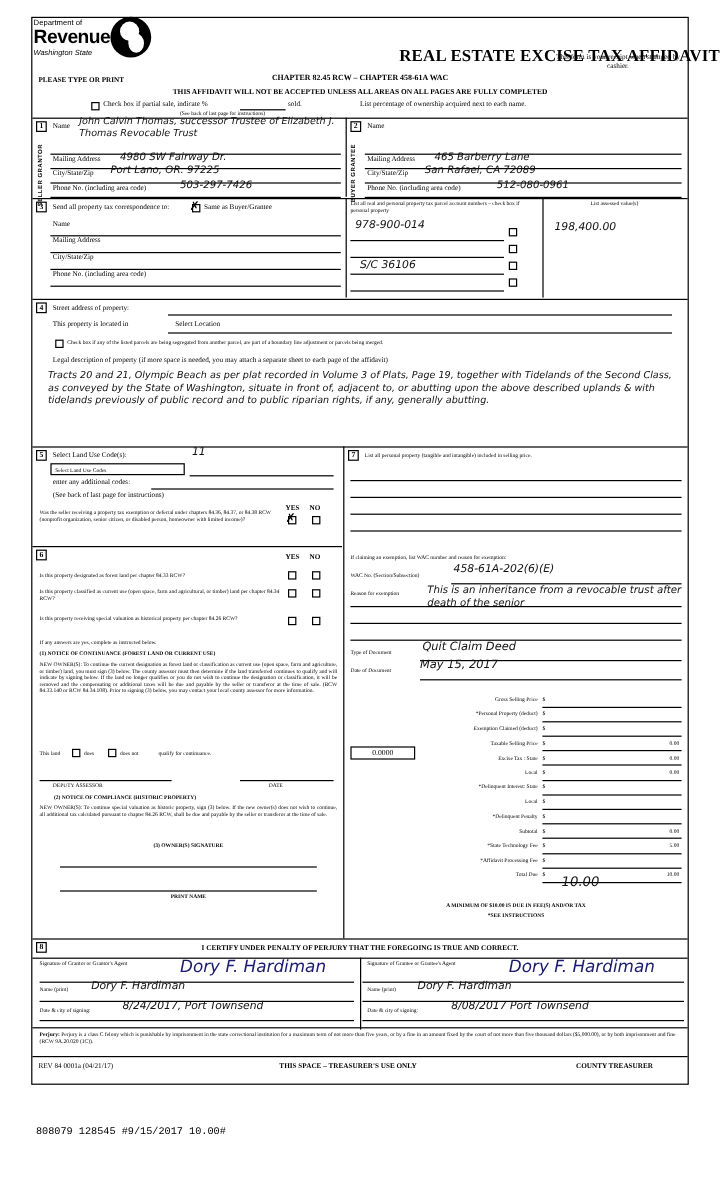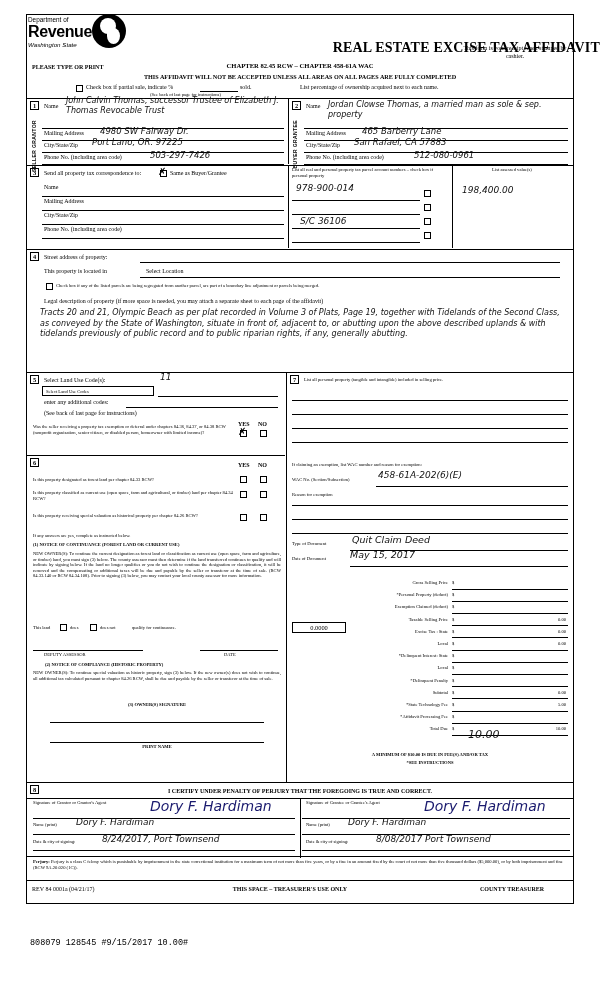--- a/index.html
+++ b/index.html
@@ -84,29 +84,28 @@
   <div class="abs sm" style="left:44px;top:154px;">Phone No. (including area code)</div>
   <div class="hw" style="left:150px;top:150px;font-size:8.5px;">503-297-7426</div>
   <div class="ln hline" style="left:42px;top:164px;width:242px;"></div>
 
   <div class="ln vline" style="left:288px;top:98px;height:66px;"></div>
 
   <div class="numbox" style="left:292px;top:101px;">2</div>
   <div class="sidelabel vstack" style="left:292px;top:120px;width:48px;">BUYER GRANTEE</div>
 
   <div class="abs sm" style="left:306px;top:103px;">Name</div>
-  <div class="hw" style="left:328px;top:100px;width:238px;font-size:8px;line-height:10px;">Jordan Clowse Thomas, a married man as sole &amp; sep. property</div>
   <div class="ln hline" style="left:304px;top:128px;width:264px;"></div>
 
   <div class="abs sm" style="left:306px;top:130px;">Mailing Address</div>
   <div class="hw" style="left:362px;top:126px;font-size:8.5px;">465 Barberry Lane</div>
   <div class="ln hline" style="left:304px;top:140px;width:264px;"></div>
 
   <div class="abs sm" style="left:306px;top:142px;">City/State/Zip</div>
-  <div class="hw" style="left:354px;top:137px;font-size:8.5px;">San Rafael, CA 57883</div>
+  <div class="hw" style="left:354px;top:137px;font-size:8.5px;">San Rafael, CA 72089</div>
   <div class="ln hline" style="left:304px;top:152px;width:264px;"></div>
 
   <div class="abs sm" style="left:306px;top:154px;">Phone No. (including area code)</div>
   <div class="hw" style="left:414px;top:150px;font-size:8.5px;">512-080-0961</div>
   <div class="ln hline" style="left:304px;top:164px;width:264px;"></div>
 
   <div class="ln hline" style="left:27px;top:165px;width:546px;"></div>
   <div class="numbox" style="left:30px;top:168px;">3</div>
   <div class="abs sm" style="left:44px;top:170px;">Send all property tax correspondence to:</div>
   <div class="cb" style="left:160px;top:170px;"></div>
@@ -221,20 +220,21 @@
   <div class="ln hline" style="left:292px;top:414px;width:276px;"></div>
   <div class="ln hline" style="left:292px;top:428px;width:276px;"></div>
   <div class="ln hline" style="left:292px;top:442px;width:276px;"></div>
 
   <div class="abs xtiny" style="left:292px;top:462px;width:276px;">If claiming an exemption, list WAC number and reason for exemption:</div>
   <div class="abs xtiny" style="left:292px;top:477px;">WAC No. (Section/Subsection)</div>
   <div class="hw" style="left:378px;top:470px;font-size:9px;">458-61A-202(6)(E)</div>
   <div class="ln hline" style="left:376px;top:486px;width:192px;"></div>
 
   <div class="abs xtiny" style="left:292px;top:492px;">Reason for exemption</div>
+  <div class="hw" style="left:356px;top:487px;width:212px;font-size:8.5px;line-height:11px;">This is an inheritance from a revocable trust after death of the senior</div>
   <div class="ln hline" style="left:292px;top:505px;width:276px;"></div>
   <div class="ln hline" style="left:292px;top:519px;width:276px;"></div>
   <div class="ln hline" style="left:292px;top:533px;width:276px;"></div>
 
   <div class="abs xtiny" style="left:292px;top:541px;">Type of Document</div>
   <div class="hw" style="left:352px;top:534px;font-size:9.5px;">Quit Claim Deed</div>
   <div class="ln hline" style="left:350px;top:550px;width:218px;"></div>
   <div class="abs xtiny" style="left:292px;top:556px;">Date of Document</div>
   <div class="hw" style="left:350px;top:549px;font-size:9.5px;">May 15, 2017</div>
   <div class="ln hline" style="left:350px;top:566px;width:218px;"></div>

